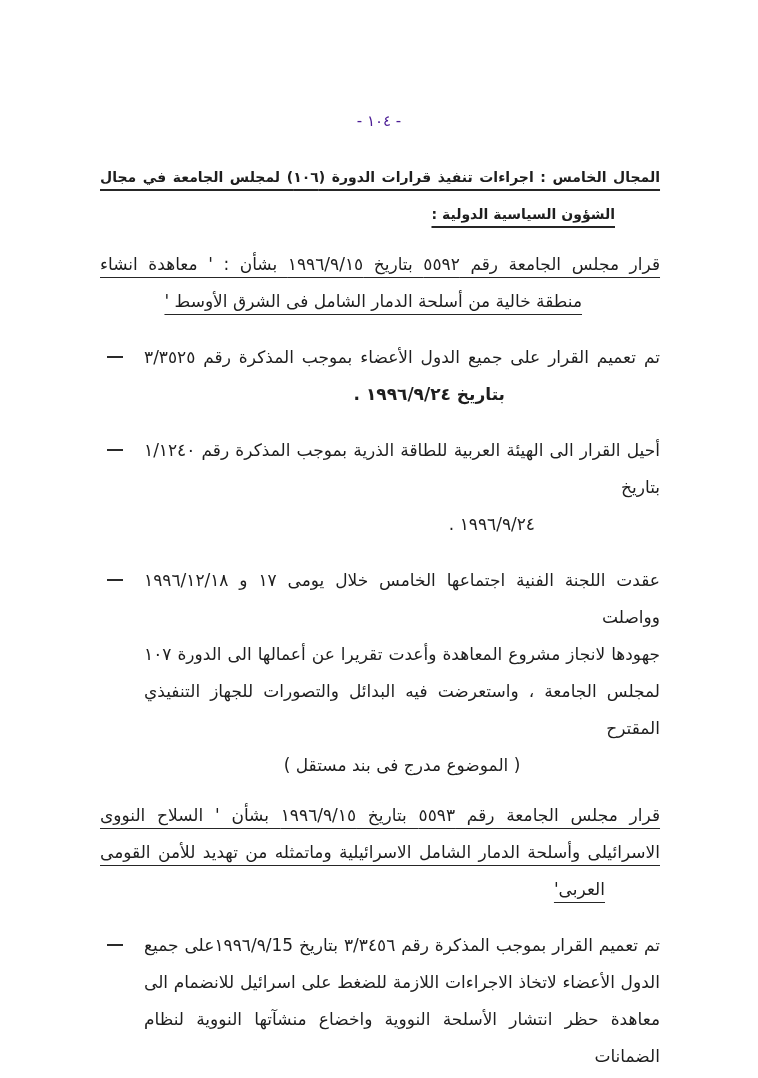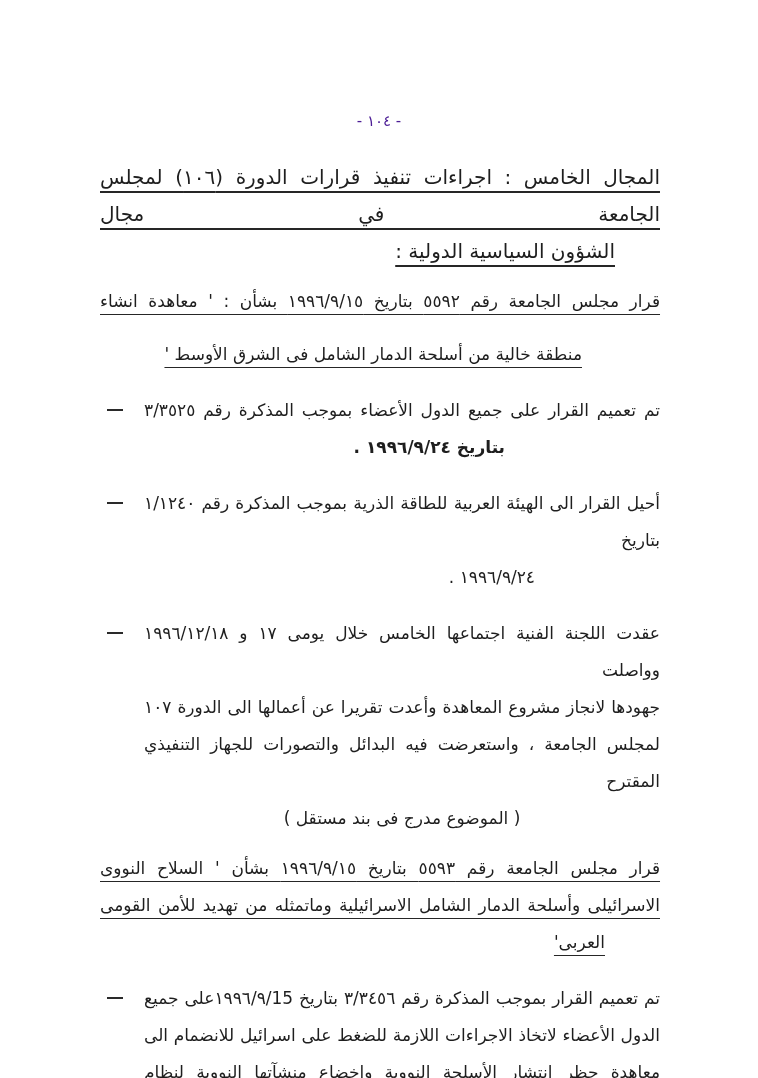--- a/index.html
+++ b/index.html
@@ -38,38 +38,38 @@
     text-align:left;
     text-align-last:center;
   }
   .u{
     text-decoration:underline;
     text-underline-offset:7px;
     text-decoration-thickness:1.3px;
     text-decoration-color:#262626;
   }
   .hb{
-    font-weight:normal;
-    font-size:20px;
+    font-weight:bold;
+    font-size:14px;
     text-decoration-thickness:2px;
   }
   .para{margin-top:19px;}
   .para-title{margin-top:13px;}
   .bullet{position:relative;}
   .bullet .ln{padding-left:44px;}
   .bullet .ln.short{padding-left:0;}
   .dash{
     position:absolute;
     left:7px;top:17px;
     width:16px;height:2px;
     background:#2a2a2a;
   }
   .pr45{padding-right:45px;}
   .pr55{padding-right:55px;}
-  .pr78{padding-right:78px;margin-top:16px;}
+  .pr78{padding-right:78px;}
   .pr125{padding-right:125px;}
   .pr140{padding-right:140px;}
   .pr155{padding-right:155px;font-weight:bold;}
 </style>
 </head>
 <body>
 
 <div class="page">
 
   <div class="pageno">- ١٠٤ -</div>

